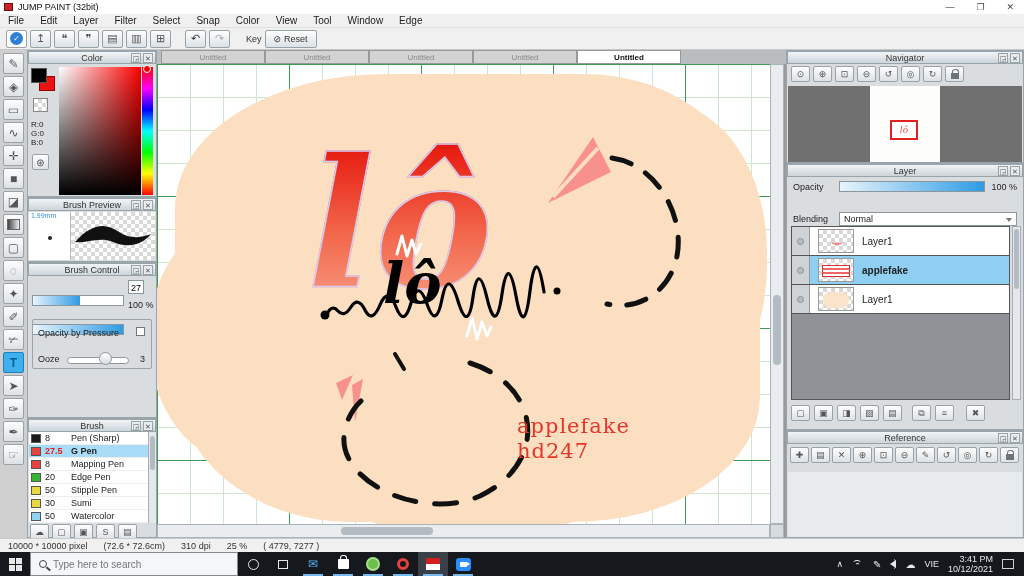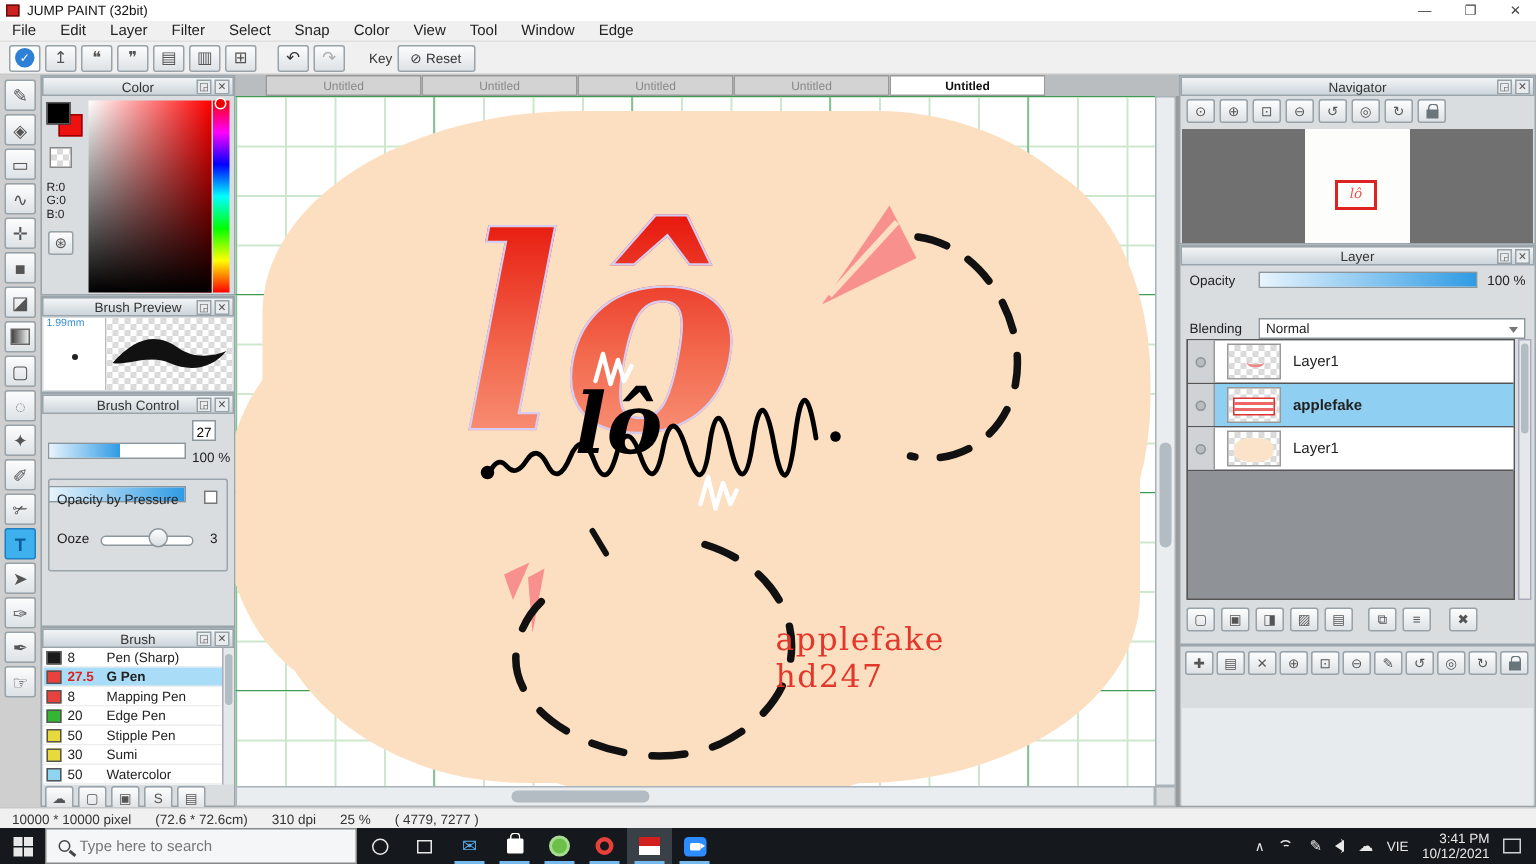--- a/index.html
+++ b/index.html
@@ -28,21 +28,21 @@
   .lpanel{left:27px;width:130px;background:#d9dde0;border:1px solid #9aa4ab}
   .swl{font-size:8px;color:#222;line-height:9px}
   .sliderbox{height:11px;border:1px solid #8b969d;background:#fff;position:relative}
   .sfill{position:absolute;left:0;top:0;bottom:0;background:linear-gradient(90deg,#e8f4fd,#2f9be4)}
   
   .brow{display:flex;align-items:center;height:13px;font-size:9px;color:#222;gap:4px;padding-left:2px;background:#fff;border-bottom:1px solid #eee}
   .brow .sw{width:10px;height:9px;border:1px solid #555;flex:none}
   .brow.sel{background:#a9dcf7;font-weight:bold}
   .brow .bsz{width:22px;flex:none}
   
-  #tabs{left:157px;top:50px;width:718px;height:14px;background:#b9bdc0;display:flex;padding-left:20px}
+  #tabs{left:157px;top:50px;width:718px;height:14px;background:#b9bdc0;display:flex;padding-left:4px}
   .tab{width:104px;height:14px;background:#d3d3d3;border:1px solid #999;font-size:8px;color:#888;display:flex;align-items:center;justify-content:center}
   .tab.active{background:#fff;color:#111;font-weight:bold}
   #canvas{left:157px;top:64px;width:613px;height:460px;overflow:hidden;background-color:#fff;background-image:linear-gradient(#3e9a55 1px,transparent 1px),linear-gradient(90deg,#3e9a55 1px,transparent 1px),linear-gradient(#cde7cd 1px,transparent 1px),linear-gradient(90deg,#cde7cd 1px,transparent 1px);background-size:132px 132px,132px 132px,33px 33px,33px 33px}
   .blob{position:absolute;background:#fcdfc0}
   #bigword{position:absolute;left:150px;top:62px;font-family:"DejaVu Serif",serif;font-style:italic;font-weight:bold;font-size:178px;line-height:1.1;background:linear-gradient(180deg,#e71a0f 10%,#f2674c 55%,#f99e83 95%);-webkit-background-clip:text;background-clip:text;color:transparent;-webkit-text-stroke:1.5px #d7ccf2}
   #scriptword{position:absolute;left:226px;top:186px;font-family:"DejaVu Serif",serif;font-style:italic;font-size:56px;color:#000;font-weight:bold}
   #watermark{position:absolute;left:360px;top:350px;font-family:"DejaVu Serif",serif;font-size:21px;line-height:1.2;color:#e2372b;letter-spacing:1px}
   .vscroll{left:770px;top:64px;width:14px;height:460px;background:#e9edef;border:1px solid #aab3b9}
   .hscroll{left:157px;top:524px;width:613px;height:14px;background:#e9edef;border:1px solid #aab3b9}
   .thumbv{position:absolute;background:#b3bcc2;border-radius:4px}
@@ -261,21 +261,21 @@
       </span>
   </div>
   <div class="sliderbox abs" style="left:4px;top:19px;width:92px">
       <span class="sfill" style="width:52%"></span>
     </div>
   <span class="abs" style="left:100px;top:17px;width:16px;height:14px;border:1px solid #8b969d;background:#fff;font-size:9px;text-align:center;line-height:14px">27</span>
   <div class="sliderbox abs" style="left:4px;top:37px;width:92px">
       <span class="sfill" style="width:100%"></span>
     </div>
   <span class="abs" style="left:100px;top:37px;font-size:9px;color:#222">100 %</span>
-  <div class="abs" style="left:4px;top:56px;width:120px;height:62px;border:1px solid #9aa4ab;border-radius:2px">
+  <div class="abs" style="left:4px;top:56px;width:120px;height:50px;border:1px solid #9aa4ab;border-radius:2px">
     <span style="font-size:9px;color:#222;position:absolute;left:5px;top:8px">Opacity by Pressure</span>
     <span class="cbx" style="position:absolute;right:6px;top:7px"></span>
     <span style="font-size:9px;color:#222;position:absolute;left:5px;top:34px">Ooze</span>
     <span class="abs" style="left:34px;top:37px;width:62px;height:7px;border:1px solid #8b969d;border-radius:4px;background:#fff"></span>
     <span class="abs" style="left:66px;top:32px;width:13px;height:13px;border:1px solid #8b969d;border-radius:50%;background:linear-gradient(#fff,#d7dde1)"></span>
     <span style="font-size:9px;color:#222;position:absolute;right:6px;top:34px">3</span>
   </div>
 </div>
 
 <div class="lpanel abs" style="top:418px;height:120px">
@@ -514,20 +514,27 @@
     <span class="btn minibtn">
         <span>≡</span>
       </span>
     <span class="btn minibtn" style="margin-left:8px">
         <span>✖</span>
       </span>
   </div>
 </div>
 
 <div class="rpanel abs" style="top:430px;height:108px">
+  <div class="phead">
+    <span>Reference</span>
+    <span class="pbtns">
+        <span>◲</span>
+        <span>✕</span>
+      </span>
+  </div>
   <div style="display:flex;gap:2px;padding:3px 0 2px 3px">
     <span class="btn minibtn">
         <span>✚</span>
       </span>
     <span class="btn minibtn">
         <span>▤</span>
       </span>
     <span class="btn minibtn">
         <span>✕</span>
       </span>

